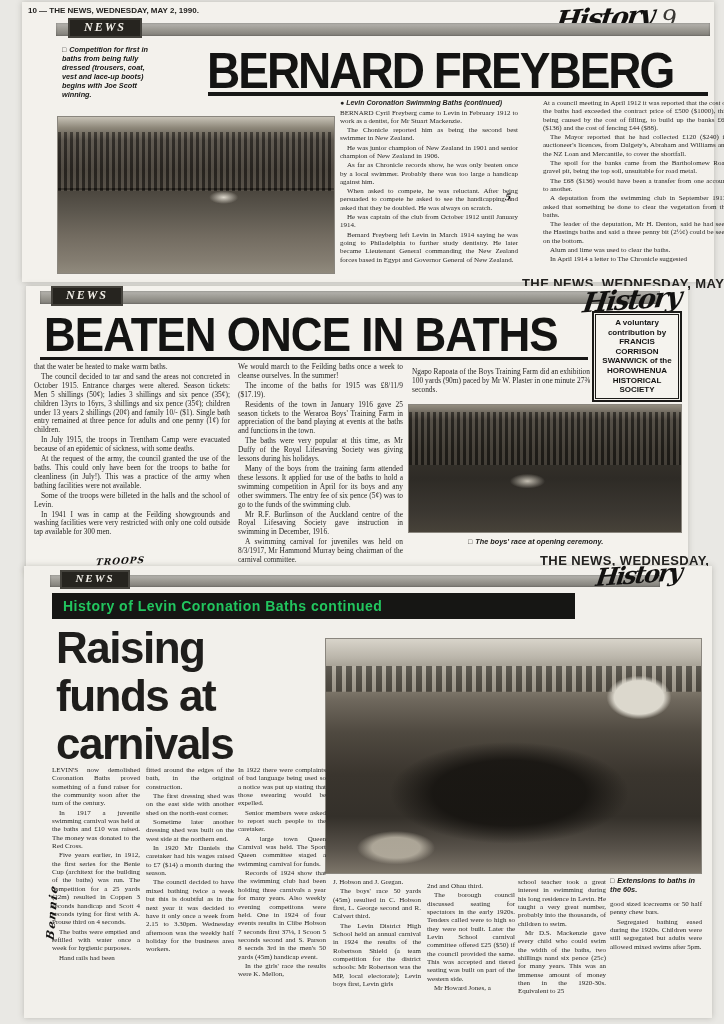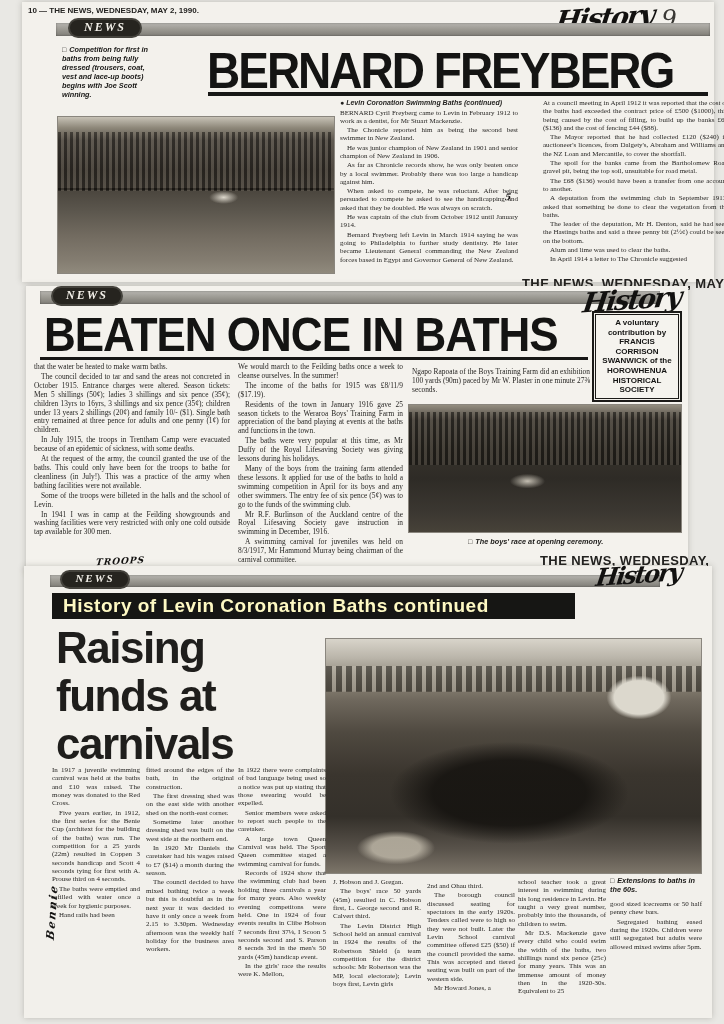--- a/index.html
+++ b/index.html
@@ -9,21 +9,21 @@
   .clip-bg{position:absolute;background:#f3f1ec;box-shadow:0 0 6px rgba(60,55,45,.25);}
   
   .headline{font-family:"Liberation Sans",sans-serif;font-weight:800;color:#141413;
             letter-spacing:-2px;transform:scaleY(1.08);transform-origin:left top;white-space:nowrap;}
   .rule{background:#171716;}
   
   .banner{background:linear-gradient(180deg,#b7b5b0 0%,#98968f 55%,#7f7d77 100%);
           box-shadow:inset 0 0 2px rgba(0,0,0,.4);}
   .newslogo{font-family:"Liberation Serif",serif;font-style:italic;font-weight:bold;
             background:#26241f;color:#f2efe8;text-align:center;letter-spacing:2px;
-            box-shadow:0 0 0 2px #44423c;line-height:1.25;border-radius:8px;}
+            box-shadow:0 0 0 2px #44423c;line-height:1.25;}
   
   .col{font-size:7px;line-height:8.3px;text-align:justify;color:#201f1d;}
   .col p{margin:0 0 1px 0;text-indent:7px;}
   .col p:first-child{text-indent:0;}
   .col2w{font-size:7.4px;line-height:8.9px;}
   .col3n{font-size:7px;line-height:8.35px;}
   .lead{font-family:"Liberation Sans",sans-serif;font-weight:bold;font-style:italic;
         font-size:7px;line-height:8.5px;margin-bottom:1px;}
   .caption{font-family:"Liberation Sans",sans-serif;font-weight:bold;font-style:italic;
            font-size:7.3px;line-height:9px;color:#191816;}
@@ -35,22 +35,22 @@
   .hw{font-family:"DejaVu Serif",serif;font-style:italic;font-weight:bold;color:#121110;}
   .hw-big{font-size:27px;letter-spacing:-2px;transform:rotate(-4deg) skewX(-12deg);}
   .hw-nine{font-size:24px;font-weight:normal;margin-left:8px;color:#3a3935;}
   .hw-small{font-size:9px;transform:rotate(-3deg) skewX(-8deg);letter-spacing:1px;}
   .hw-vert{font-size:11px;transform:rotate(-86deg) skewX(-10deg);transform-origin:0 0;letter-spacing:2px;}
   
   .contribbox{border:2px solid #1b1a18;box-shadow:inset 0 0 0 1px #f3f1ec,inset 0 0 0 2px #1b1a18;
               background:#f5f3ee;text-align:center;font-family:"Liberation Sans",sans-serif;
               font-weight:bold;font-size:8px;line-height:9.6px;padding-top:5px;color:#141413;}
   .contribbox p{margin:0;}
-  .blackbar{background:#161614;color:#fef9c3;font-family:"Liberation Sans",sans-serif;
-            font-weight:bold;font-size:19px;letter-spacing:.5px;line-height:26px;padding-left:11px;}
+  .blackbar{background:#161614;color:#22c55e;font-family:"Liberation Sans",sans-serif;
+            font-weight:bold;font-size:14px;letter-spacing:.5px;line-height:26px;padding-left:11px;}
   .headline3{font-family:"Liberation Sans",sans-serif;font-weight:800;font-size:44px;
              line-height:48px;letter-spacing:-1.5px;color:#1f1e1c;}
   
   .photo{border:1px solid #8a867e;}
   .photo1{background-image:
       radial-gradient(ellipse 50% 50% at 50% 50%, rgba(236,231,219,.9), rgba(236,231,219,0) 70%),
       repeating-linear-gradient(90deg, rgba(12,10,8,.5) 0 3px, rgba(120,112,100,.28) 3px 6px),
       linear-gradient(#25221d,#25221d),
       linear-gradient(180deg,#c7c2b6 0%,#8d8779 7%,#56514a 15%,#423d36 34%,#4c473f 48%,#5b564d 60%,#726b60 76%,#847d71 92%,#908a7d 100%);
     background-size:15% 12%, 100% 38%, 100% 2px, 100% 100%;
@@ -201,20 +201,21 @@
     <div class="abs blackbar" style="left:52px;top:593px;width:512px;height:26px;">History of Levin Coronation  Baths continued</div>
 
     <div class="abs headline3" style="left:56px;top:624px;width:250px;">Raising funds at carnivals</div>
 
     <div class="abs photo photo3" style="left:325px;top:638px;width:375px;height:234px;"></div>
 
     <div class="abs hw hw-vert" style="left:44px;top:938px;">Bennie</div>
 
     <div class="abs col col3n" style="left:52px;top:766px;width:88px;">
       <div>
+          <p>LEVIN'S now demolished Coronation Baths proved something of a fund raiser for the community soon after the turn of the century.</p>
           <p>In 1917 a juvenile swimming carnival was held at the baths and £10 was raised. The money was donated to the Red Cross.</p>
           <p>Five years earlier, in 1912, the first series for the Benie Cup (architext for the building of the baths) was run. The competition for a 25 yards (22m) resulted in Coppen 3 seconds handicap and Scott 4 seconds tying for first with A. Prouse third on 4 seconds.</p>
           <p>The baths were emptied and refilled with water once a week for hygienic purposes.</p>
           <p>Hand rails had been</p>
         </div>
     </div>
     <div class="abs col col3n" style="left:146px;top:766px;width:88px;">
       <div>
           <p>fitted around the edges of the bath, in the original construction.</p>
           <p>The first dressing shed was on the east side with another shed on the north-east corner.</p>

